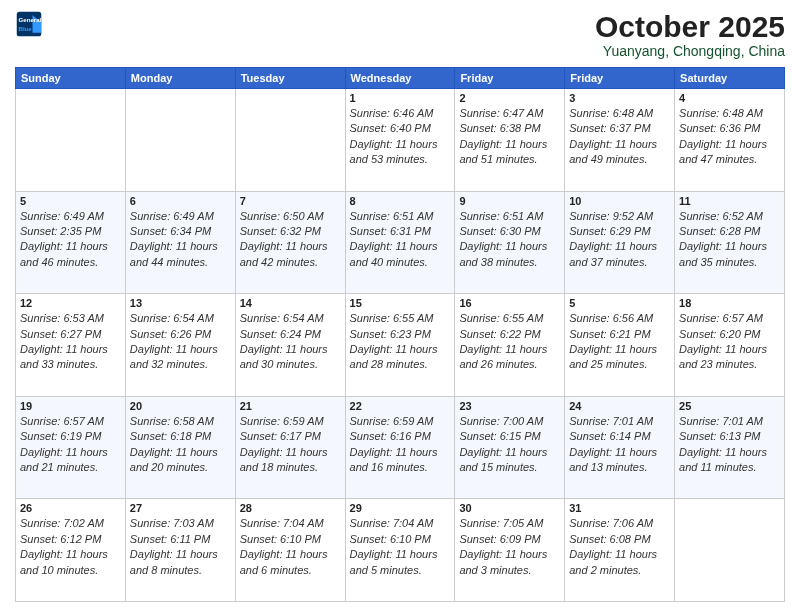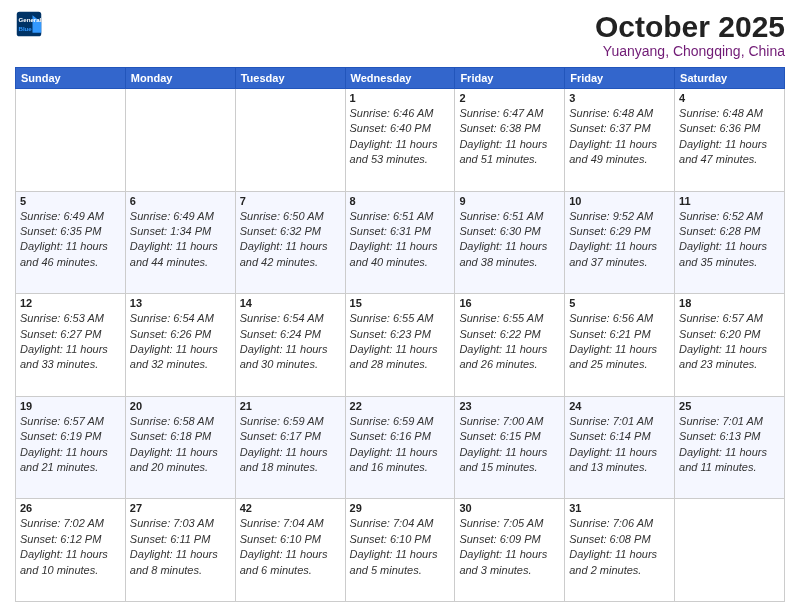--- a/index.html
+++ b/index.html
@@ -36,21 +36,21 @@
       text-align: right;
     }
     .calendar-title {
       font-size: 30px;
       font-weight: bold;
       color: #222;
       line-height: 1.1;
     }
     .calendar-subtitle {
       font-size: 14px;
-      color: #701a75;
+      color: #14532d;
     }
     .calendar-table {
       width: 100%;
       border-collapse: collapse;
       flex: 1;
       table-layout: fixed;
     }
     .calendar-table thead tr th {
       background: #3366cc;
       color: #fff;
@@ -146,27 +146,27 @@
             <div class="day-number">4</div>
             <div class="day-info">Sunrise: 6:48 AM
 Sunset: 6:36 PM
 Daylight: 11 hours and 47 minutes.</div>
           </td>
         </tr>
         <tr>
           <td>
             <div class="day-number">5</div>
             <div class="day-info">Sunrise: 6:49 AM
-Sunset: 6:35 PM
+Sunset: 2:35 PM
 Daylight: 11 hours and 46 minutes.</div>
           </td>
           <td>
             <div class="day-number">6</div>
             <div class="day-info">Sunrise: 6:49 AM
-Sunset: 1:34 PM
+Sunset: 6:34 PM
 Daylight: 11 hours and 44 minutes.</div>
           </td>
           <td>
             <div class="day-number">7</div>
             <div class="day-info">Sunrise: 6:50 AM
 Sunset: 6:32 PM
 Daylight: 11 hours and 42 minutes.</div>
           </td>
           <td>
             <div class="day-number">8</div>
@@ -288,21 +288,21 @@
 Sunset: 6:12 PM
 Daylight: 11 hours and 10 minutes.</div>
           </td>
           <td>
             <div class="day-number">27</div>
             <div class="day-info">Sunrise: 7:03 AM
 Sunset: 6:11 PM
 Daylight: 11 hours and 8 minutes.</div>
           </td>
           <td>
-            <div class="day-number">42</div>
+            <div class="day-number">28</div>
             <div class="day-info">Sunrise: 7:04 AM
 Sunset: 6:10 PM
 Daylight: 11 hours and 6 minutes.</div>
           </td>
           <td>
             <div class="day-number">29</div>
             <div class="day-info">Sunrise: 7:04 AM
 Sunset: 6:10 PM
 Daylight: 11 hours and 5 minutes.</div>
           </td>

